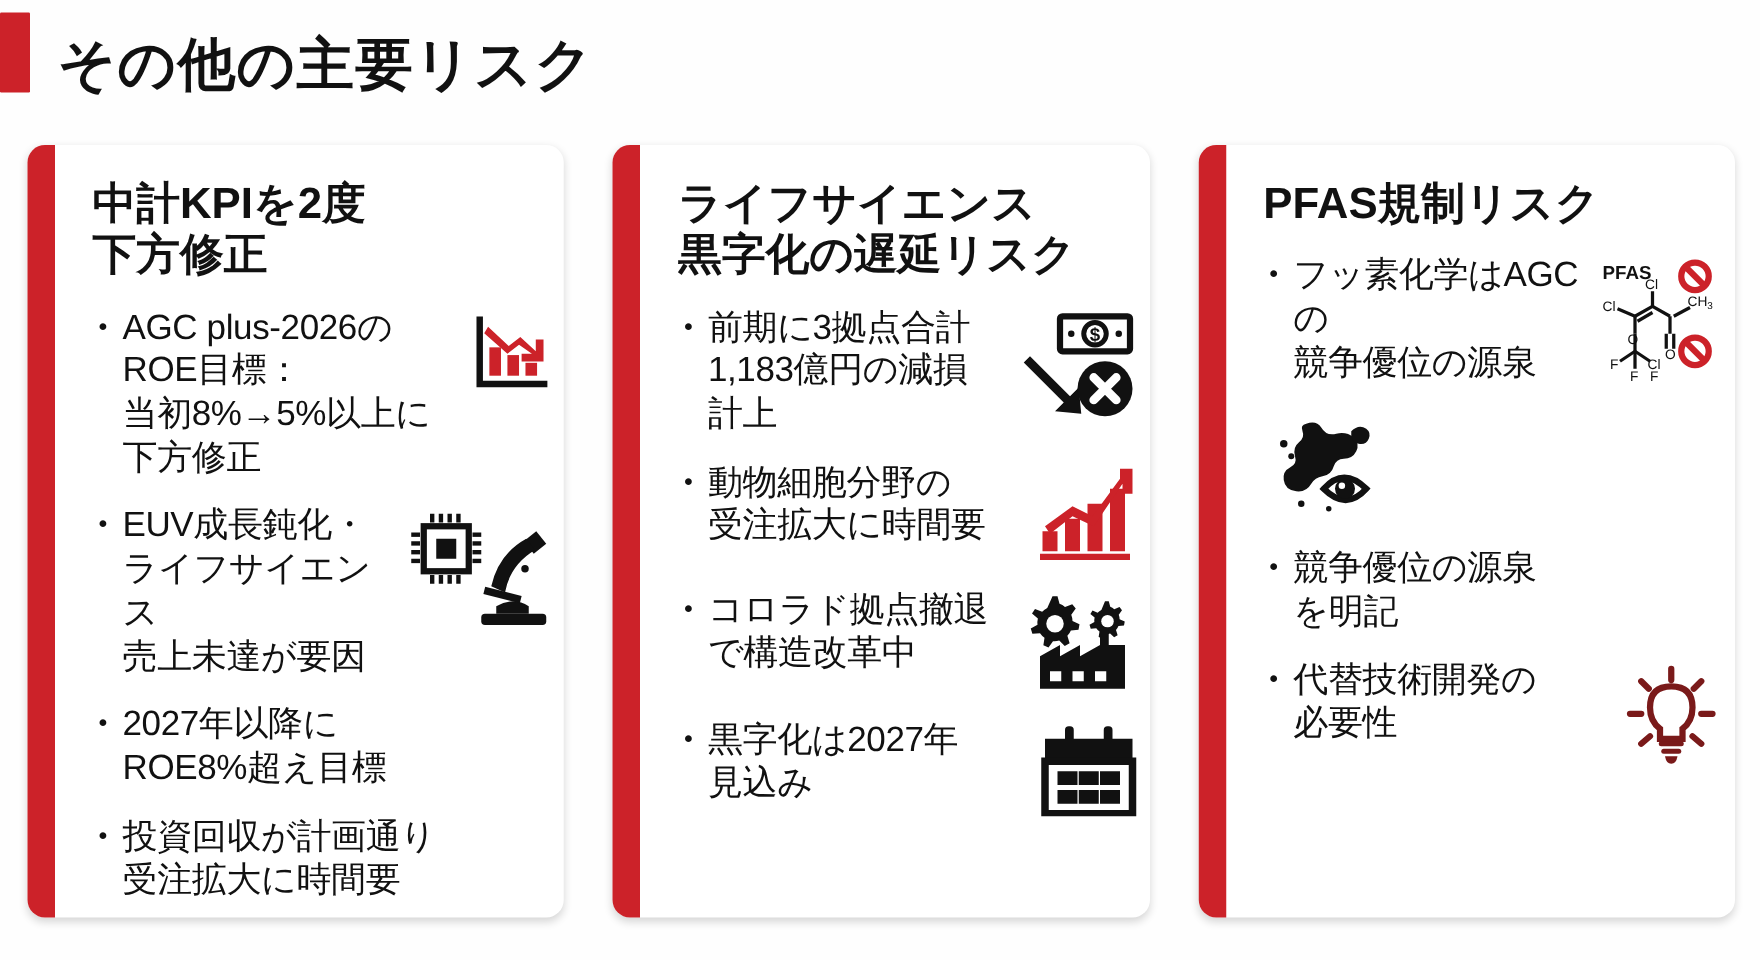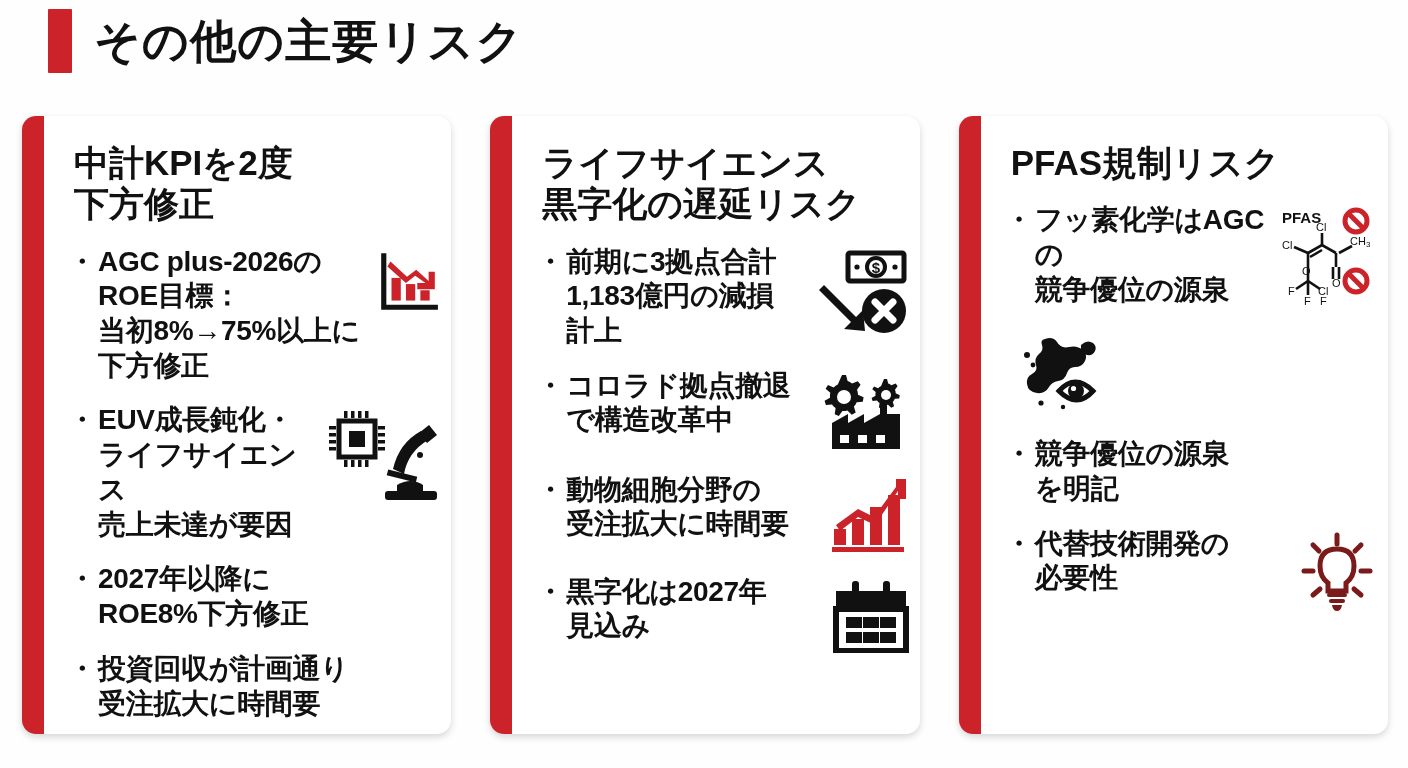--- a/index.html
+++ b/index.html
@@ -6,21 +6,21 @@
   body{
     width:1408px;height:768px;overflow:hidden;
     background:#ffffff;
     font-family:"Liberation Sans","DejaVu Sans",sans-serif;
     color:#111111;
     position:relative;
   }
   .slide{position:relative;width:1408px;height:768px;background:#fefefe;}
 
   
-  .title-row{position:absolute;left:16px;top:8px;height:66px;display:flex;align-items:center;padding-left:32px;}
+  .title-row{position:absolute;left:0;top:8px;height:66px;display:flex;align-items:flex-end;}
   .title-bar{width:24px;height:64px;background:#CC2229;border-radius:1px;}
   .title-text{
     margin-left:22px;
     font-size:46px;font-weight:bold;letter-spacing:1px;
     color:#111;line-height:1;
     white-space:nowrap;
   }
 
   
   .deck{position:absolute;left:22px;top:116px;width:1366px;height:620px;display:flex;gap:39px;}
@@ -44,21 +44,21 @@
     margin-bottom:20px;
   }
   .bullets{display:block;}
   .bullet{
     position:relative;
     display:flex;align-items:flex-start;justify-content:space-between;
     margin-bottom:20px;
   }
   .bullet-text{
     position:relative;padding-left:24px;
-    font-size:28px;font-weight:bold;line-height:1.24;color:#111;
+    font-size:28px;font-weight:normal;line-height:1.24;color:#111;
     white-space:pre-line;letter-spacing:-0.3px;
     flex:0 1 auto;
   }
   .bullet-text::before{
     content:"・";position:absolute;left:-6px;top:0;font-size:28px;font-weight:bold;
   }
   .bullet-icon{flex:0 0 auto;margin-left:4px;margin-top:4px;}
 
   
   svg{display:block;}
@@ -79,21 +79,21 @@
 
     <div class="card">
       <div class="card-stripe"></div>
       <div class="card-inner">
         <div class="card-heading">中計KPIを2度
 下方修正</div>
         <div class="bullets">
 
           <div class="bullet">
             <div class="bullet-text">AGC plus-2026のROE目標：
-当初8%→75%以上に
+当初8%→5%以上に
 下方修正</div>
             <div class="bullet-icon">
               <svg width="66" height="66" viewBox="0 0 64 64">
                 <path class="ic-black" d="M6 4 h5 v50 h50 v5 H6 Z"></path>
                 <rect class="ic-red" x="16" y="28" width="9" height="22"></rect>
                 <rect class="ic-red" x="30" y="34" width="9" height="16"></rect>
                 <rect class="ic-red" x="44" y="40" width="9" height="10"></rect>
                 <path class="ic-red" d="M15 12 L31 27 L40 20 L52 31 L52 22 L58 22 L58 39 L41 39 L41 33 L49 33 L39 26 L30 33 L12 17 Z"></path>
               </svg>
             </div>
@@ -135,21 +135,21 @@
                   <circle cx="37" cy="32" r="6" fill="#fff"></circle>
                   <circle cx="37" cy="32" r="3"></circle>
                   <rect x="4" y="50" width="30" height="6" transform="rotate(14 19 53)"></rect>
                 </g>
               </svg>
             </div>
           </div>
 
           <div class="bullet">
             <div class="bullet-text">2027年以降に
-ROE8%下方修正</div>
+ROE8%超え目標</div>
           </div>
 
           <div class="bullet">
             <div class="bullet-text">投資回収が計画通り
 受注拡大に時間要</div>
           </div>
 
         </div>
       </div>
     </div>
@@ -175,49 +175,49 @@
                     <circle cx="77" cy="18" r="2.6"></circle>
                   <path d="M6 36 L38 68 L45 61 L47 82 L26 80 L33 73 L1 41 Z"></path>
                   <circle cx="66" cy="62" r="22"></circle>
                   <path d="M57 53 L75 71 M75 53 L57 71" stroke="#fff" stroke-width="7" stroke-linecap="round"></path>
                 </g>
               </svg>
             </div>
           </div>
 
           <div class="bullet">
+            <div class="bullet-text">動物細胞分野の
+受注拡大に時間要</div>
+            <div class="bullet-icon">
+              <svg width="82" height="78" viewBox="0 0 82 78">
+                <rect class="ic-red" x="6" y="52" width="12" height="16" fill="#8E1C1C"></rect>
+                <rect class="ic-red" x="24" y="42" width="12" height="26" fill="#A32020"></rect>
+                <rect class="ic-red" x="42" y="30" width="12" height="38" fill="#C22626"></rect>
+                <rect class="ic-red" x="60" y="18" width="12" height="50" fill="#CC2229"></rect>
+                <rect class="ic-red" x="4" y="70" width="72" height="5" fill="#CC2229"></rect>
+                <path class="ic-red" d="M8 48 L30 32 L46 40 L68 10 L68 2 L78 2 L78 22 L70 22 L70 14 L47 48 L30 40 L12 54 Z" fill="#CC2229"></path>
+              </svg>
+            </div>
+          </div>
+
+          <div class="bullet">
             <div class="bullet-text">コロラド拠点撤退
 で構造改革中</div>
             <div class="bullet-icon">
               <svg width="88" height="80" viewBox="0 0 88 80">
                 <g class="ic-black">
                   <path d="M20 2 l4 0 l1.6 6 a14 14 0 0 1 4.4 2.6 l5.8 -2.3 l2.8 3.4 l-3.6 5 a14 14 0 0 1 1 5 l5.6 2.6 l-0.8 4.4 l-6.1 0.6 a14 14 0 0 1 -2.8 4.3 l1.8 5.9 l-3.9 2.2 l-4.4 -4.3 a14 14 0 0 1 -5 0.5 l-3.6 5 l-4.1 -1.7 l0.9 -6.1 a14 14 0 0 1 -3.6 -3.6 l-6.1 0.5 l-1.3 -4.2 l5.4 -3 a14 14 0 0 1 0.3 -5 l-4.7 -4 l2.4 -3.7 l5.7 2.3 a14 14 0 0 1 4.1 -3 Z"></path>
                   <circle cx="22" cy="24" r="7" fill="#fff"></circle>
                   <path d="M62 6 l3 0 l1.2 4.4 a10 10 0 0 1 3.2 1.9 l4.2 -1.7 l2 2.5 l-2.6 3.6 a10 10 0 0 1 0.7 3.6 l4.1 1.9 l-0.6 3.2 l-4.4 0.4 a10 10 0 0 1 -2 3.1 l1.3 4.3 l-2.8 1.6 l-3.2 -3.1 a10 10 0 0 1 -3.6 0.4 l-2.6 3.6 l-3 -1.2 l0.7 -4.4 a10 10 0 0 1 -2.6 -2.6 l-4.4 0.4 l-1 -3 l3.9 -2.2 a10 10 0 0 1 0.2 -3.6 l-3.4 -2.9 l1.7 -2.7 l4.1 1.7 a10 10 0 0 1 3 -2.2 Z"></path>
                   <circle cx="64" cy="22" r="5" fill="#fff"></circle>
                   <path d="M10 76 V50 l16 -9 v9 l16 -9 v9 l16 -9 v-14 h7 v14 h13 v35 Z"></path>
                   <rect x="18" y="62" width="9" height="8" fill="#fff"></rect>
                   <rect x="36" y="62" width="9" height="8" fill="#fff"></rect>
                   <rect x="54" y="62" width="9" height="8" fill="#fff"></rect>
                 </g>
-              </svg>
-            </div>
-          </div>
-
-          <div class="bullet">
-            <div class="bullet-text">動物細胞分野の
-受注拡大に時間要</div>
-            <div class="bullet-icon">
-              <svg width="82" height="78" viewBox="0 0 82 78">
-                <rect class="ic-red" x="6" y="52" width="12" height="16" fill="#8E1C1C"></rect>
-                <rect class="ic-red" x="24" y="42" width="12" height="26" fill="#A32020"></rect>
-                <rect class="ic-red" x="42" y="30" width="12" height="38" fill="#C22626"></rect>
-                <rect class="ic-red" x="60" y="18" width="12" height="50" fill="#CC2229"></rect>
-                <rect class="ic-red" x="4" y="70" width="72" height="5" fill="#CC2229"></rect>
-                <path class="ic-red" d="M8 48 L30 32 L46 40 L68 10 L68 2 L78 2 L78 22 L70 22 L70 14 L47 48 L30 40 L12 54 Z" fill="#CC2229"></path>
               </svg>
             </div>
           </div>
 
           <div class="bullet">
             <div class="bullet-text">黒字化は2027年
 見込み</div>
             <div class="bullet-icon">
               <svg width="78" height="74" viewBox="0 0 78 74">
                 <g class="ic-black">

